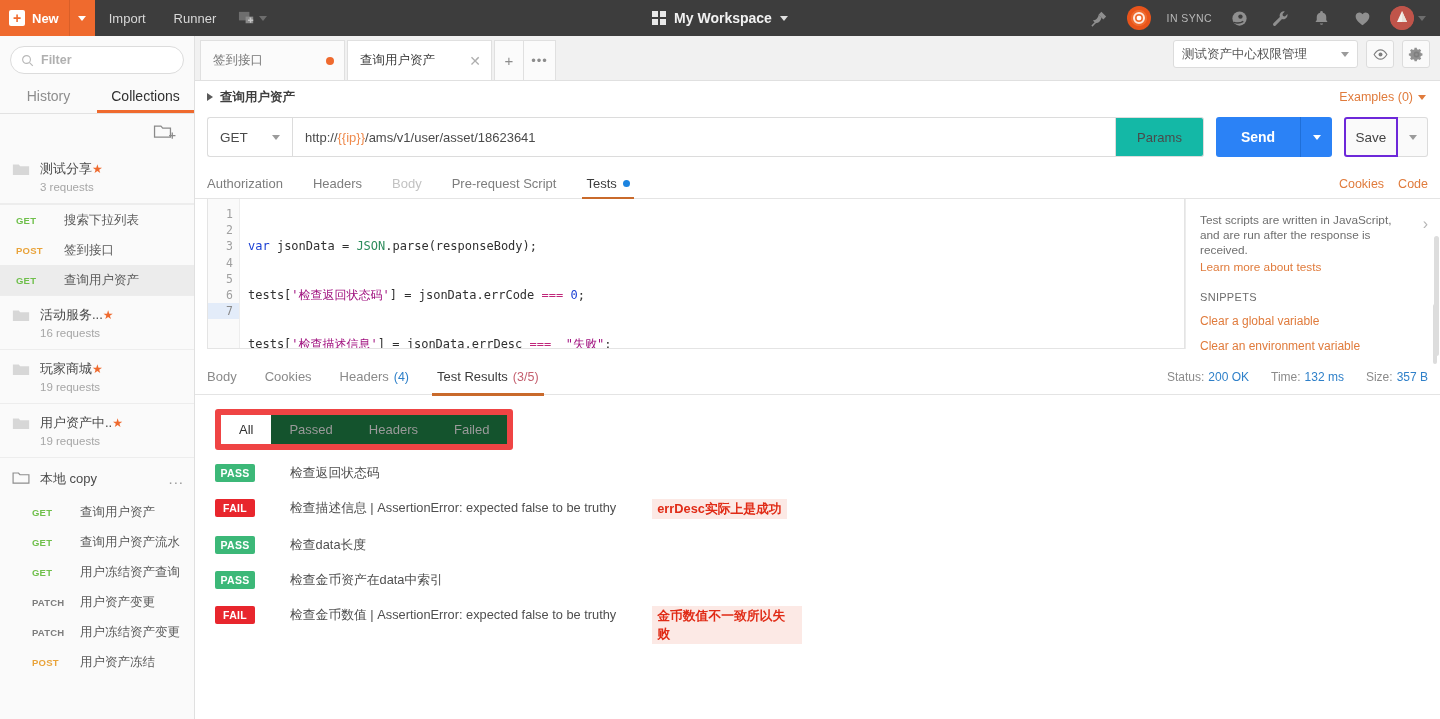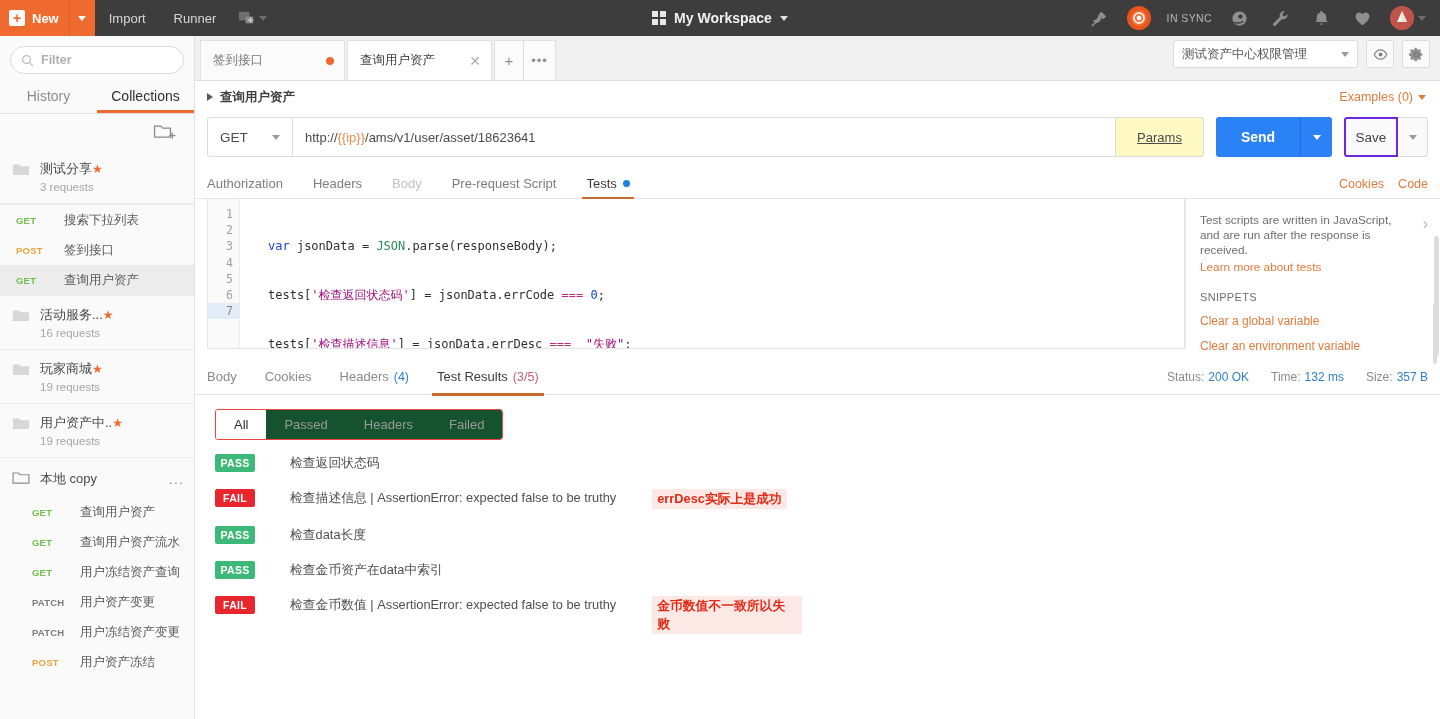--- a/index.html
+++ b/index.html
@@ -163,23 +163,23 @@
     width:85px; height:40px; border:1px solid #dcdcdc; border-right:none; background:#fff;
     display:flex; align-items:center; justify-content:space-between; padding:0 12px;
     font-size:13.5px; color:#4a4a4a; border-radius:3px 0 0 3px; cursor:pointer;
   }
   .url-box {
     flex:1 1 auto; height:40px; border:1px solid #dcdcdc; background:#fff;
     display:flex; align-items:center; padding:0 12px; font-size:13px; color:#4a4a4a;
   }
   .var { color:#ef8b4e; }
   .params-btn {
-    height:40px; width:88px; border:1px solid #dcdcdc; border-left:none; background:#fef9c3;
+    height:40px; width:88px; border:1px solid #dcdcdc; border-left:none; background:#14b8a6;
     display:flex; align-items:center; justify-content:center; font-size:13px; color:#4a4a4a;
-    border-radius:0 3px 3px 0; cursor:pointer;text-decoration:underline;
+    border-radius:0 3px 3px 0; cursor:pointer;
   }
   .send-wrap { display:flex; margin-left:12px; }
   .send-btn {
     height:40px; width:84px; background:#2b82f6; color:#fff; font-size:14px; font-weight:bold;
     display:flex; align-items:center; justify-content:center; border-radius:3px 0 0 3px; cursor:pointer;
   }
   .send-caret {
     height:40px; width:32px; background:#2b82f6; border-left:1px solid #1f6fd8; border-radius:0 3px 3px 0;
     display:flex; align-items:center; justify-content:center; cursor:pointer;
   }
@@ -212,21 +212,21 @@
   .editorwrap { display:flex; height:150px; flex:0 0 150px; }
   .editor {
     flex:1 1 auto; border:1px solid #e4e4e4; border-top:none; margin-left:12px; background:#fff;
     display:flex; font-family:"DejaVu Sans Mono","Liberation Mono",monospace; font-size:12px; position:relative;
     overflow:hidden;
   }
   .gutter {
     width:32px; flex:0 0 32px; background:#fafafa; border-right:1px solid #ededed;
     padding-top:7px; text-align:right; color:#a0a0a0; font-size:11.5px; line-height:16.2px;
   }
-  .codearea { flex:1 1 auto; padding-top:7px; padding-left:8px; line-height:16.2px; white-space:pre; position:relative; overflow:hidden;margin-left:20px;}
+  .codearea { flex:1 1 auto; padding-top:7px; padding-left:8px; line-height:16.2px; white-space:pre; position:relative; overflow:hidden;}
   .codeline { height:16.2px; }
   .gutter .gl { height:16.2px; padding-right:6px; }
   .gutter .gl.cur { background:#e3ecf9; color:#8a8a8a; }
   .k-kw { color:#1a3fd4; }
   .k-obj { color:#2d8c5c; }
   .k-str { color:#a0117f; }
   .k-num { color:#1a3fd4; }
   .k-op { color:#c0267a; }
   .k-pl { color:#303030; }
 
@@ -250,21 +250,21 @@
          display:flex; align-items:center; gap:5px; position:relative; }
   .rsp.active { color:#3c3c3c; }
   .rsp.active:after { content:''; position:absolute; left:-5px; right:-5px; bottom:-1px; height:3px; background:#c96a2b; }
   .cnt-blue { color:#2f80c9; font-size:12.5px; }
   .cnt-red { color:#c45f6e; font-size:12.5px; }
   .statbar { margin-left:auto; display:flex; gap:22px; font-size:12px; }
   .statbar .lab { color:#8b8b8b; }
   .statbar .val { color:#2f80c9; margin-left:4px; }
 
   
-  .pills { display:flex; margin:14px 0 0 20px; border:1px solid #ef4444; border-radius:3px; width:max-content; overflow:hidden;justify-content:flex-end; }
+  .pills { display:flex; margin:14px 0 0 20px; border:6px solid #ef4444; border-radius:3px; width:max-content; overflow:hidden;justify-content:flex-end; }
   .pill { padding:7px 18px; font-size:13px; color:#9a9a9a; cursor:pointer; background:#14532d; }
   .pill.active { color:#2f2f2f; background:#fff; }
 
   
   .results { padding:14px 0 0 20px; overflow:hidden; }
   .res-row { display:flex; align-items:flex-start; margin-bottom:17px;gap:18px; }
   .badge {
     width:40px; flex:0 0 40px; height:18px; border-radius:2px; color:#fff; font-size:10.5px;
     font-weight:bold; display:flex; align-items:center; justify-content:center; letter-spacing:.3px;
   }

